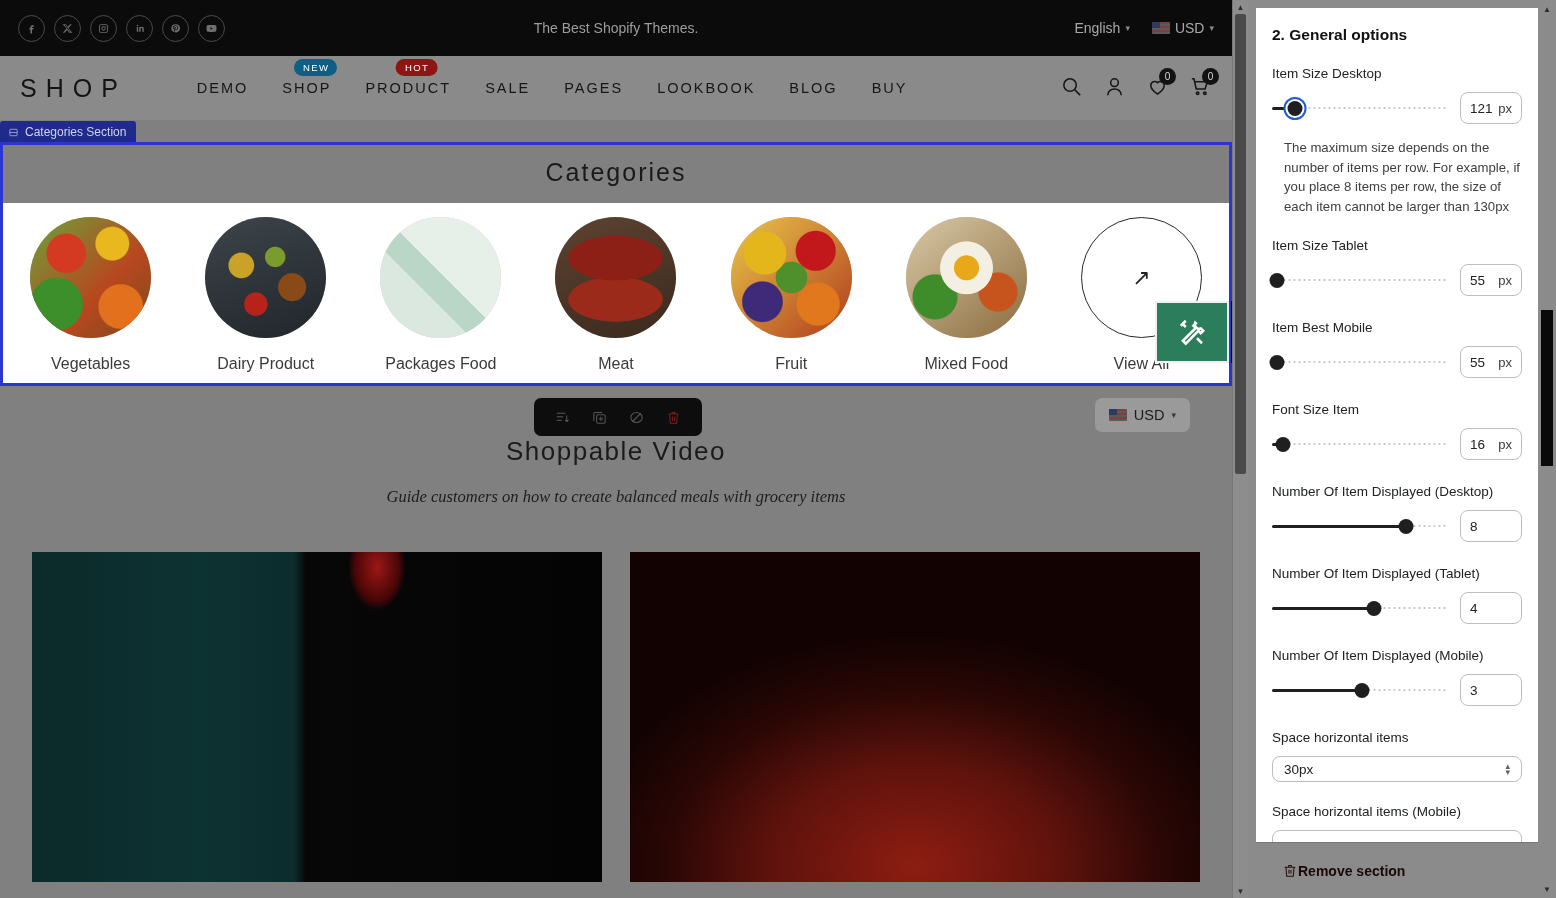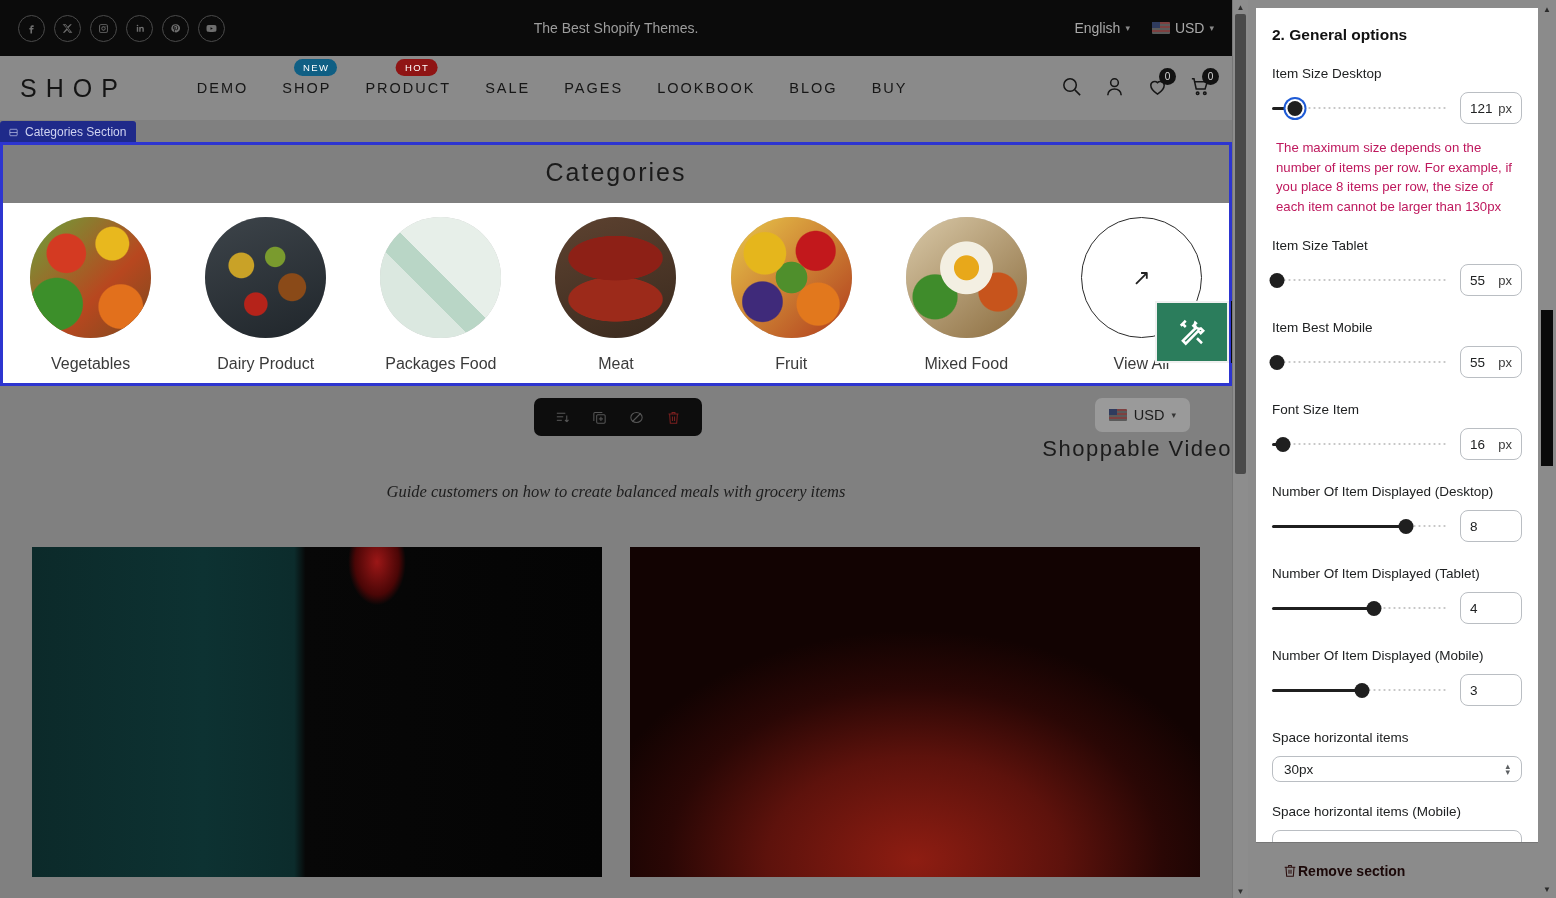--- a/index.html
+++ b/index.html
@@ -160,21 +160,21 @@
     border-radius: 7px;
     display: flex; align-items: center; justify-content: space-evenly;
     z-index: 20;
   }
   .float-bar .fb { cursor: pointer; display:flex; }
   .float-bar svg { width: 17px; height: 17px; fill: none; stroke: #555; stroke-width: 1.5; }
   .float-bar .fb.danger svg { stroke: #7a1f1f; }
 
   
   .sv-section { background: #808080; padding-top: 50px; position: relative; }
-  .sv-title { text-align: right; font-size: 22px; letter-spacing: 1.5px; color: #1b1b1b; }
+  .sv-title { text-align: center; font-size: 26px; letter-spacing: 1.5px; color: #1b1b1b; }
   .sv-sub {
     text-align: center; font-size: 16.5px; color: #1d1d1d;
     font-family: "Liberation Serif", serif; font-style: italic; margin-top: 20px;
   }
   .usd-pill {
     position: absolute; right: 42px; top: 12px;
     background: #9a9a9a; border-radius: 7px;
     padding: 9px 14px; display: flex; align-items: center; gap: 7px;
     font-size: 14.5px; color: #1b1b1b; cursor: pointer;
   }
@@ -251,22 +251,22 @@
   }
   .numbox {
     width: 62px; height: 32px; border: 1px solid #babec3; border-radius: 8px;
     display: flex; align-items: center; justify-content: space-between;
     padding: 0 9px; background: #fff;
     font-size: 13.5px; color: #202223;
   }
   .numbox .unit { color: #3c3c3c; font-size: 13px; }
   .numbox.single { justify-content: flex-start; }
   .helper {
-    font-size: 13.2px; color: #be185d; line-height: 1.48;
-    margin: -10px 0 22px 4px;
+    font-size: 13.2px; color: #404040; line-height: 1.48;
+    margin: -10px 0 22px 12px;
   }
   .selectbox {
     width: 100%; height: 26px; border: 1px solid #babec3; border-radius: 8px;
     display: flex; align-items: center; justify-content: space-between;
     padding: 0 11px; background: #fff; font-size: 13.5px; color: #202223;
     margin-bottom: 22px; cursor: pointer;
   }
   .selectbox .updown {
     display: flex; flex-direction: column; line-height: 6px; font-size: 9px; color: #5c5f62;
   }

